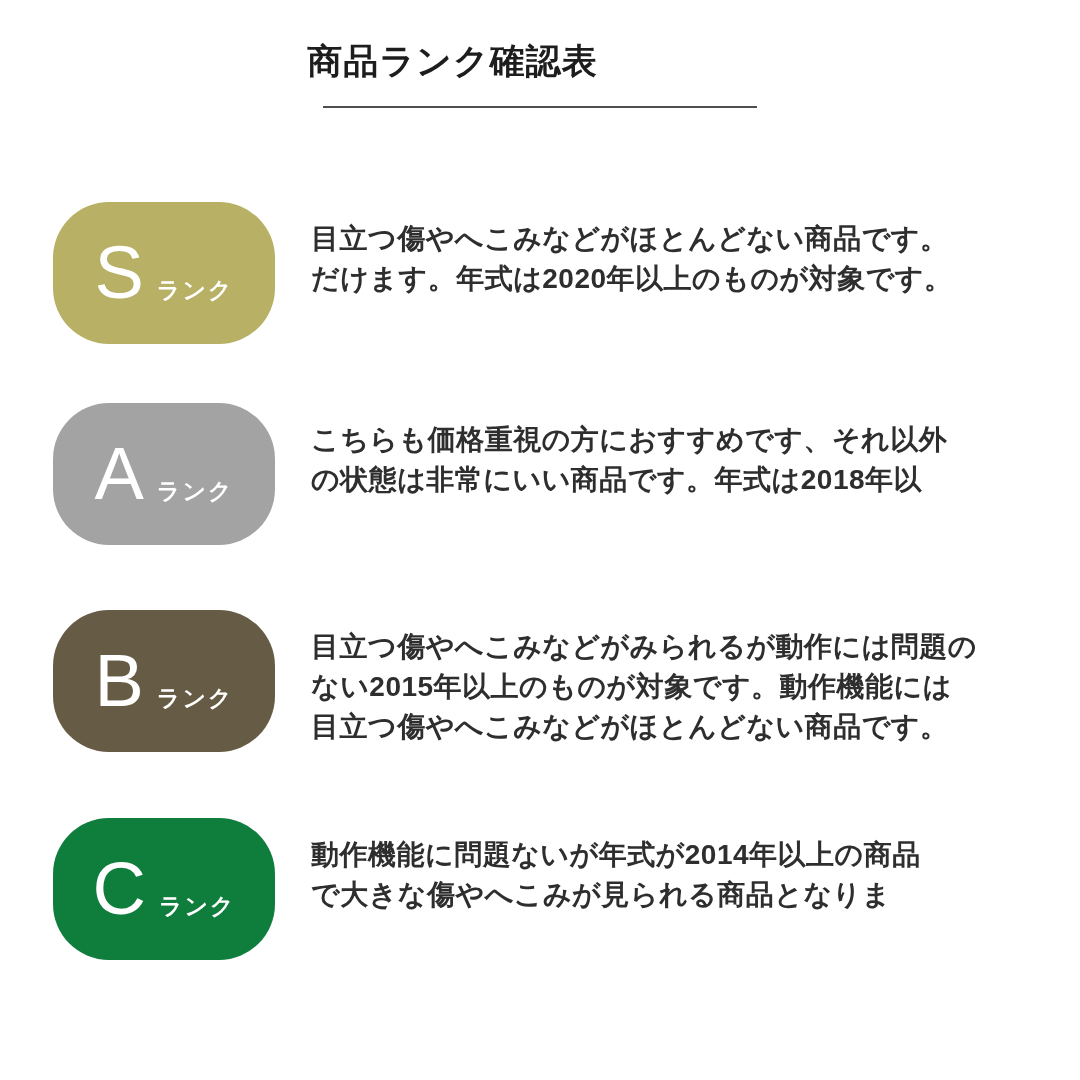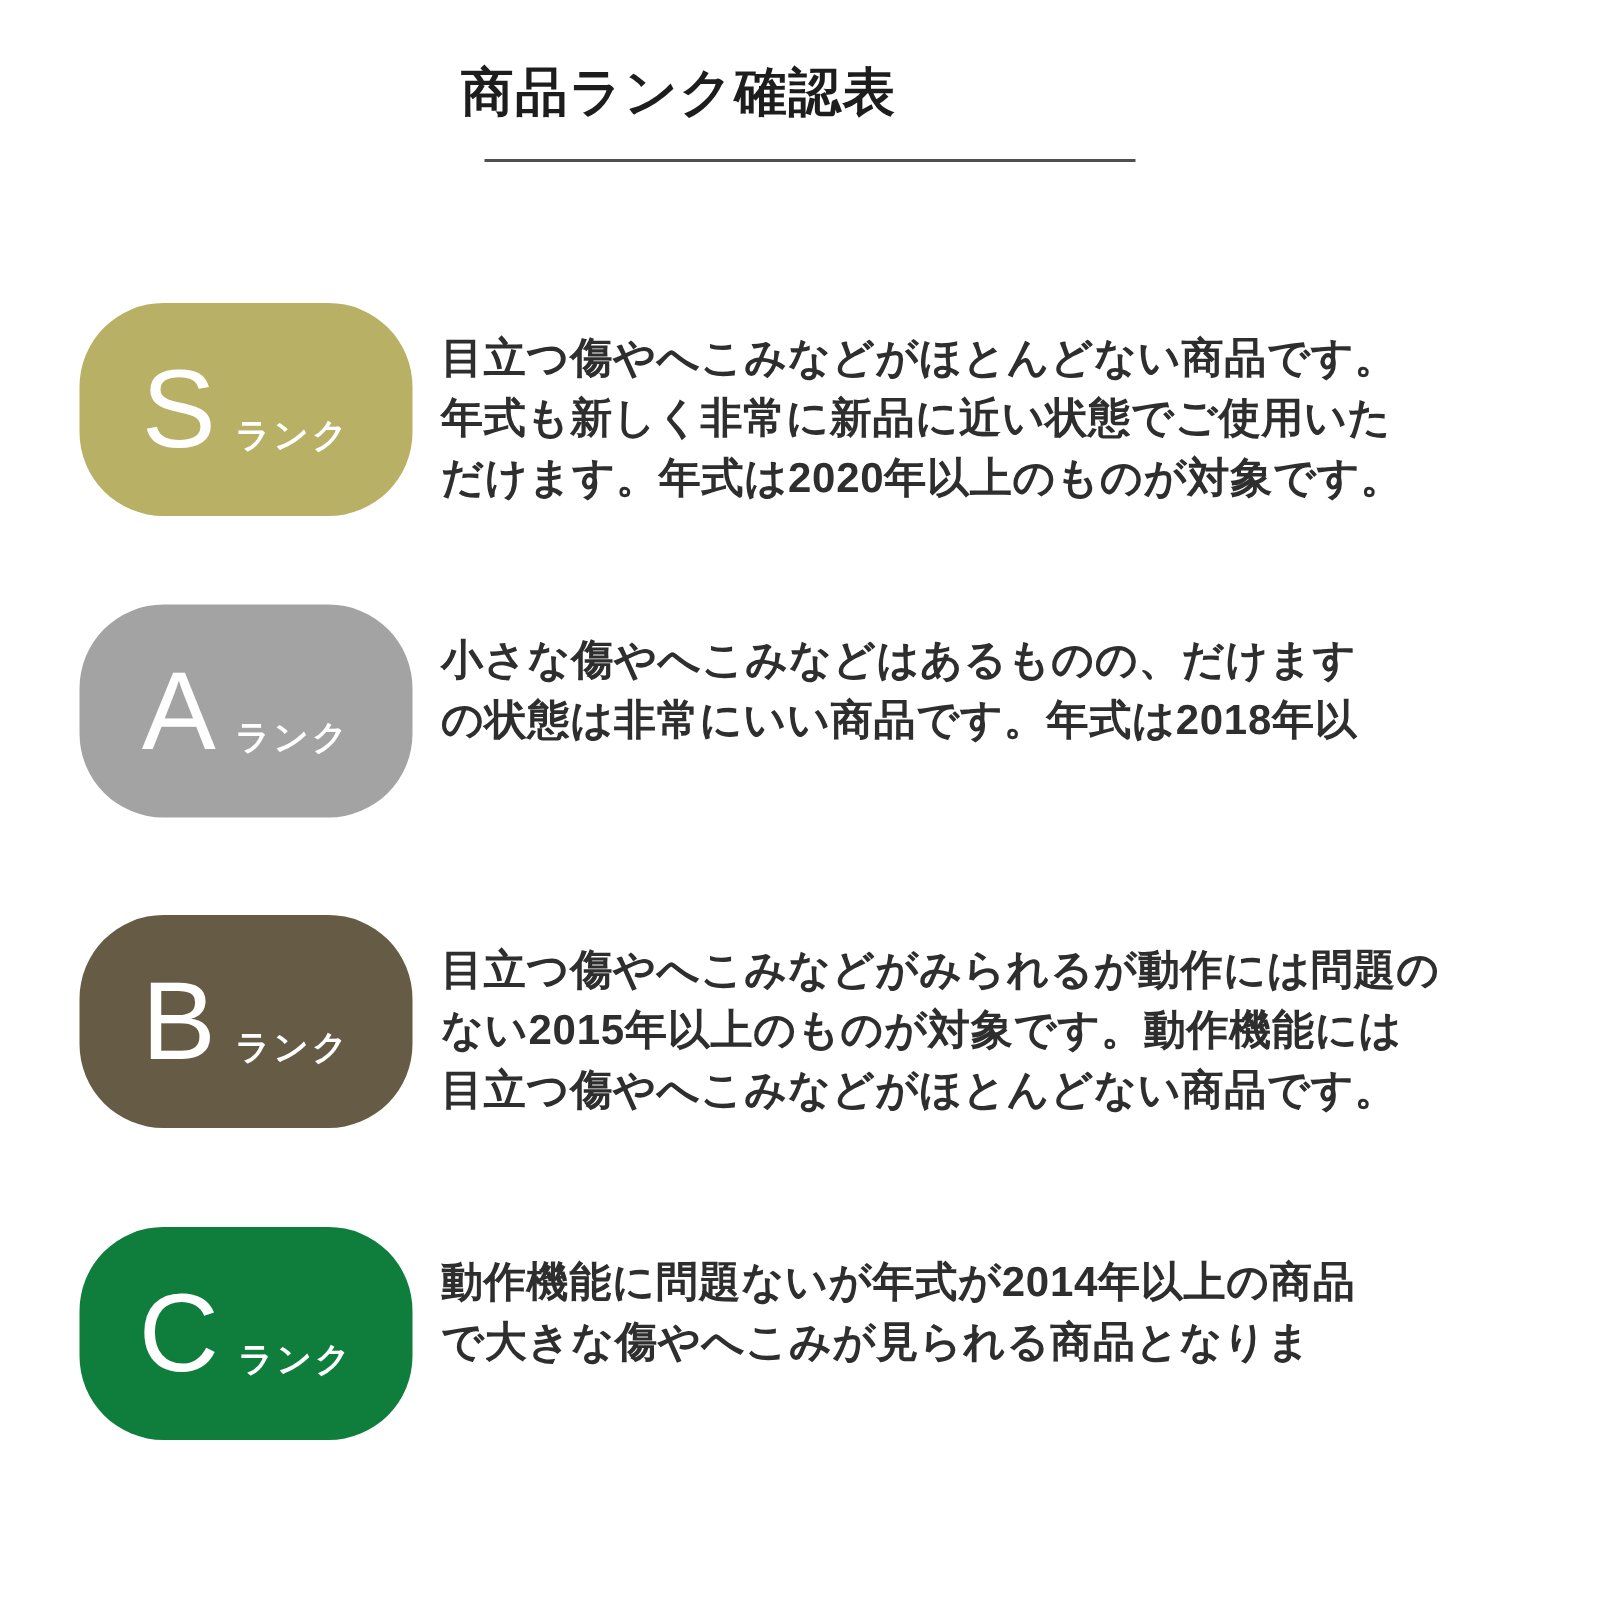--- a/index.html
+++ b/index.html
@@ -65,21 +65,21 @@
   }
   .badge-suffix {
     font-size: 23px;
     font-weight: 700;
     margin-left: 13px;
     margin-top: 35px;
     letter-spacing: 2px;
   }
   .rank-desc {
     position: absolute;
-    left: 294px;
+    left: 311px;
     top: 17px;
     color: #2e2e2e;
   }
   .desc-line {
     font-size: 28px;
     line-height: 40px;
     font-weight: 700;
     letter-spacing: 0.5px;
     white-space: nowrap;
   }
@@ -90,32 +90,31 @@
 <h1 class="page-title">商品ランク確認表</h1>
 <div class="title-underline"></div>
 
 <section class="rank-row row-s">
   <div class="rank-badge" style="background: rgb(183, 176, 101);">
     <span class="badge-letter">S</span>
     <span class="badge-suffix">ランク</span>
   </div>
   <div class="rank-desc">
     <div class="desc-line">目立つ傷やへこみなどがほとんどない商品です。</div>
-    <div class="desc-line">年式も新しく非常に新品に近い状態でご使用いた</div>
     <div class="desc-line">だけます。年式は2020年以上のものが対象です。</div>
   </div>
 </section>
 
 <section class="rank-row row-a">
   <div class="rank-badge" style="background: rgb(163, 163, 163);">
     <span class="badge-letter">A</span>
     <span class="badge-suffix">ランク</span>
   </div>
   <div class="rank-desc">
-    <div class="desc-line">小さな傷やへこみなどはあるものの、だけます</div>
+    <div class="desc-line">こちらも価格重視の方におすすめです、それ以外</div>
     <div class="desc-line">の状態は非常にいい商品です。年式は2018年以</div>
   </div>
 </section>
 
 <section class="rank-row row-b">
   <div class="rank-badge" style="background: rgb(102, 91, 68);">
     <span class="badge-letter">B</span>
     <span class="badge-suffix">ランク</span>
   </div>
   <div class="rank-desc">

